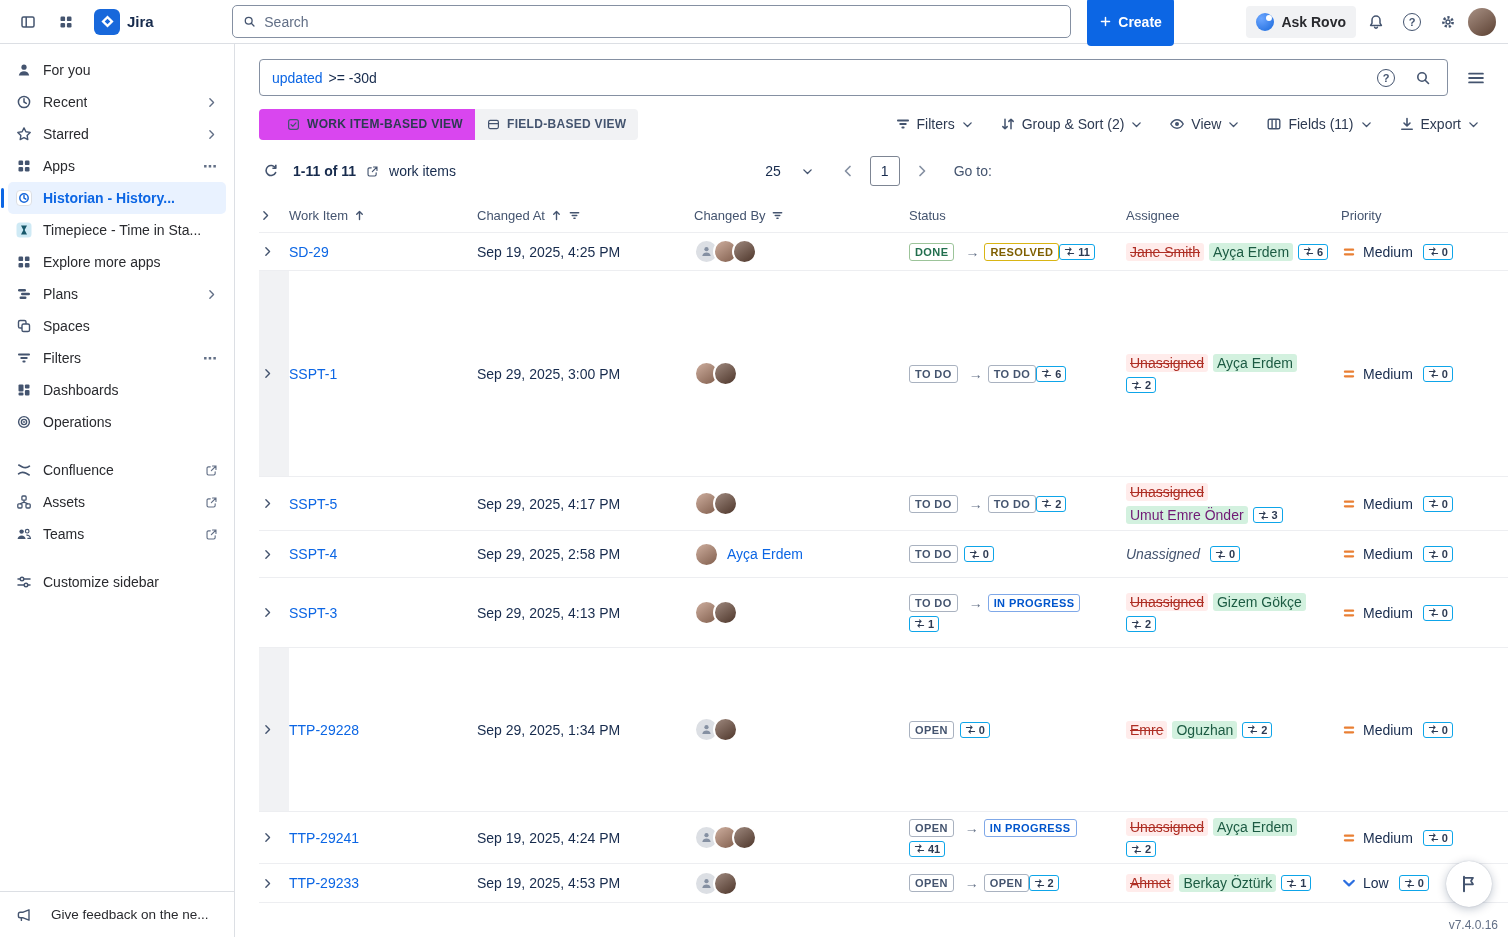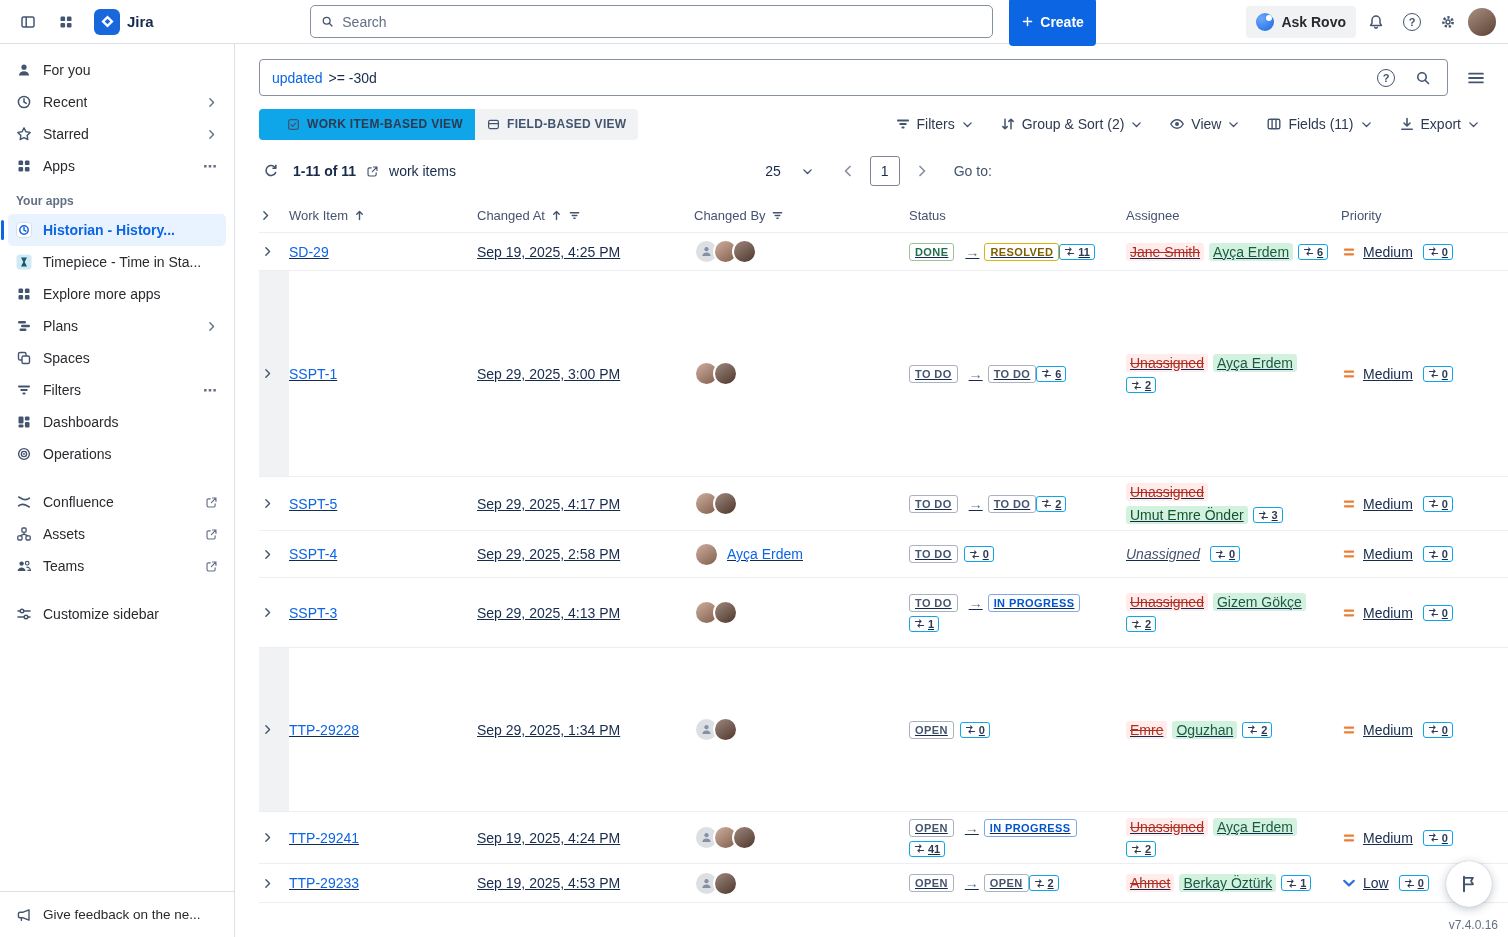--- a/index.html
+++ b/index.html
@@ -8,21 +8,21 @@
   .ic { width:16px; height:16px; flex:none; color:#44546F; display:inline-block; vertical-align:middle; }
   .ic.sm { width:13px; height:13px; }
   .ic.trail { margin-left:auto; color:#626F86; }
 
   
   .topbar { height:44px; display:flex; align-items:center; gap:6px; padding:0 12px; border-bottom:1px solid #DCDFE4; background:#fff; }
   .tb-btn { width:32px; height:32px; border:none; background:transparent; border-radius:4px; display:flex; align-items:center; justify-content:center; cursor:pointer; }
   .logo-wrap { display:flex; align-items:center; gap:7px; padding:0 6px; }
   .logo-sq { width:26px; height:26px; border-radius:6px; background:#1868DB; display:flex; align-items:center; justify-content:center; }
   .app-name { font-weight:700; font-size:15px; color:#172B4D; }
-  .search-wrap { margin-left:auto; width:683px; height:33px; border:1px solid #8590A2; border-radius:5px; display:flex; align-items:center; gap:8px; padding:0 10px; background:#fff; }
+  .search-wrap { margin-left:auto; width:839px; height:33px; border:1px solid #8590A2; border-radius:5px; display:flex; align-items:center; gap:8px; padding:0 10px; background:#fff; }
   .search-wrap input { border:none; outline:none; flex:1; font-size:14px; font-family:inherit; color:#172B4D; background:transparent; }
   .search-wrap input::placeholder { color:#626F86; }
   .create-btn { margin-left:10px; height:48px; background:#0C66E4; color:#fff; border:none; border-radius:4px; font-weight:700; font-size:14px; display:flex; align-items:center; gap:6px; padding:0 12px; cursor:pointer; font-family:inherit; }
   .tb-right { margin-left:auto; display:flex; align-items:center; gap:4px; }
   .rovo-btn { height:32px; border:none; background:#F1F2F4; border-radius:4px; display:flex; align-items:center; gap:7px; padding:0 10px; font-size:14px; font-weight:600; color:#292A2E; cursor:pointer; font-family:inherit; }
   .rovo-dot { width:18px; height:18px; border-radius:50%; background:radial-gradient(circle at 30% 30%, #6CA6FF, #1868DB); position:relative; }
   .rovo-dot::after { content:''; position:absolute; right:2px; top:2px; width:6px; height:6px; border-radius:50%; background:#fff; }
   .help-circ { width:18px; height:18px; border:1.6px solid #44546F; border-radius:50%; color:#44546F; font-size:11px; font-weight:700; display:flex; align-items:center; justify-content:center; }
   .avatar { width:28px; height:28px; border-radius:50%; background:#7A5643; background-image:linear-gradient(145deg, rgba(255,255,255,.35), rgba(0,0,0,.25)); }
 
@@ -31,56 +31,56 @@
   .sidebar { width:235px; flex:none; border-right:1px solid #DCDFE4; display:flex; flex-direction:column; padding:10px 8px 0; }
   .side-item { position:relative; height:32px; display:flex; align-items:center; gap:11px; padding:0 8px; border-radius:5px; color:#292A2E; cursor:pointer; flex:none; }
   .side-label { white-space:nowrap; overflow:hidden; text-overflow:ellipsis; }
   .side-item.selected { background:#E9F2FF; color:#0C66E4; font-weight:600; }
   .side-item.selected .ic { color:#0C66E4; }
   .side-item.selected::before { content:''; position:absolute; left:-7px; top:6px; bottom:6px; width:3px; border-radius:2px; background:#0C66E4; }
   .side-heading { font-size:12px; font-weight:600; color:#626F86; padding:12px 8px 6px; }
   .more-dots { margin-left:auto; color:#626F86; font-weight:700; letter-spacing:1px; }
   .side-gap { height:16px; flex:none; }
   .side-spacer { flex:1; }
-  .feedback-row { height:46px; border-top:1px solid #DCDFE4; margin:0 -8px; display:flex; align-items:center; gap:11px; padding:0 16px; font-size:13.5px; color:#292A2E; cursor:pointer; }
+  .feedback-row { height:46px; border-top:1px solid #DCDFE4; margin:0 -8px; display:flex; align-items:center; gap:19px; padding:0 16px; font-size:13.5px; color:#292A2E; cursor:pointer; }
 
   
   .main { position:relative; flex:1; min-width:0; display:flex; flex-direction:column; }
   .query-row { display:flex; align-items:center; padding:15px 18px 10px 24px; gap:14px; }
   .query-box { width:1189px; height:37px; border:1px solid #8590A2; border-radius:4px; display:flex; align-items:center; gap:6px; padding:0 12px; }
   .q-keyword { color:#0C66E4; }
   .q-rest { color:#172B4D; }
   .q-icons { margin-left:auto; display:flex; align-items:center; gap:12px; }
   .icon-btn { border:none; background:transparent; padding:4px; border-radius:4px; display:flex; align-items:center; justify-content:center; cursor:pointer; }
 
   .toolbar-row { display:flex; align-items:center; padding:2px 18px 10px 24px; gap:6px; }
   .segmented { display:flex; border-radius:4px; overflow:hidden; }
   .seg { height:31px; display:flex; align-items:center; gap:7px; padding:0 12px; font-size:12px; font-weight:700; letter-spacing:.3px; color:#44546F; background:#F1F2F4; cursor:pointer; border:none; font-family:inherit; }
-  .seg.active { background:#0ea5e9; color:#2D3A52;padding-left:28px; }
+  .seg.active { background:#d946ef; color:#2D3A52;padding-left:28px; }
   .tb-spacer { flex:1; }
   .action-btn { height:32px; border:none; background:transparent; border-radius:4px; display:flex; align-items:center; gap:6px; padding:0 10px; font-size:14px; color:#2D3A52; cursor:pointer; font-family:inherit; }
 
   .results-row { display:flex; align-items:center; padding:6px 18px 12px 24px; }
   .res-left { flex:1; display:flex; align-items:center; gap:10px; }
   .res-count { color:#172B4D; }
   .res-count b { font-weight:700; }
   .res-center { display:flex; align-items:center; gap:14px; }
   .res-right { flex:1; }
   .pagesize { display:flex; align-items:center; gap:20px; border:none; background:transparent; font-size:14px; color:#172B4D; padding:6px 8px; border-radius:4px; cursor:pointer; font-family:inherit; }
   .page-nav { display:flex; align-items:center; gap:10px; }
   .page-box { width:30px; height:30px; border:1px solid #7D8593; border-radius:3px; display:flex; align-items:center; justify-content:center; font-size:14px; color:#172B4D; background:#fff; }
   .pg-chev { border:none; background:transparent; padding:4px; cursor:pointer; display:flex; }
   .goto { color:#44546F; margin-left:6px; }
 
   
   .table { padding-left:24px; overflow:hidden; }
   .thead, .trow { display:grid; grid-template-columns:30px 188px 217px 215px 217px 215px minmax(0,1fr); align-items:center; }
   .thead { height:34px; color:#44546F; font-size:13px; }
   .th { display:flex; align-items:center; gap:5px; padding-right:10px; }
-  .trow { border-top:1px solid #EDEEF1;text-decoration:underline; }
+  .trow { border-top:1px solid #EDEEF1; }
   .trow:last-child { border-bottom:1px solid #EDEEF1; }
   .cell { padding:6px 10px 6px 0; min-width:0; display:flex; align-items:center; }
   .expand-cell { justify-content:flex-start; padding-left:2px; align-self:stretch; cursor:pointer; color:#626F86; }
   .trow.tall .expand-cell { background:#F1F2F4; }
   .wi-link { color:#0C66E4; text-decoration:none; cursor:pointer; white-space:nowrap; }
   .changed-at { color:#172B4D; white-space:nowrap; }
   .avstack { display:flex; }
   .av { width:25px; height:25px; border-radius:50%; border:2px solid #fff; flex:none; }
   .av + .av { margin-left:-6px; }
   .av.photo { background-image:linear-gradient(145deg, rgba(255,255,255,.35), rgba(0,0,0,.28)); }
@@ -206,21 +206,20 @@
               <rect x="2.5" y="2.5" width="4.6" height="4.6" rx="1.2"></rect>
               <rect x="8.9" y="2.5" width="4.6" height="4.6" rx="1.2"></rect>
               <rect x="2.5" y="8.9" width="4.6" height="4.6" rx="1.2"></rect>
               <rect x="8.9" y="8.9" width="4.6" height="4.6" rx="1.2"></rect>
             </g>
           </svg>
           <span class="side-label">Apps</span>
           <span class="more-dots">⋯</span>
         </div>
       </nav>
-    <div class="side-heading">Your apps</div>
     <nav id="nav-your-apps">
         <div class="side-item selected">
           <svg class="ic " viewBox="0 0 16 16">
             <rect x="0.5" y="0.5" width="15" height="15" rx="3.5" fill="#fff" stroke="#DCDFE4"></rect>
             <circle cx="8" cy="8" r="4.2" fill="none" stroke="#1868DB" stroke-width="1.5"></circle>
             <path d="M8 5.6V8l1.8 1.1" fill="none" stroke="#1868DB" stroke-width="1.5" stroke-linecap="round"></path>
           </svg>
           <span class="side-label">Historian - History...</span>
         </div>
         <div class="side-item">
@@ -683,21 +682,21 @@
               <span class="chg-badge">
                 <svg class="ic " viewBox="0 0 16 16">
                   <path d="M2 5h8M8 2.8L10.4 5 8 7.2" fill="none" stroke="currentColor" stroke-width="1.5" stroke-linecap="round" stroke-linejoin="round"></path>
                   <path d="M14 11H6M8 8.8L5.6 11 8 13.2" fill="none" stroke="currentColor" stroke-width="1.5" stroke-linecap="round" stroke-linejoin="round"></path>
                 </svg>
                 <span>2</span>
               </span>
             </div>
             <div class="cell asg">
               <span class="chip removed" style="background:#FFECEB;color:#AE2E24">Unassigned</span>
-              <span class="chip added" style="background:#D3F1DF;color:#14532d">Umut Emre Önder</span>
+              <span class="chip added" style="background:#D3F1DF;color:#701a75">Umut Emre Önder</span>
               <span class="chg-badge">
                 <svg class="ic " viewBox="0 0 16 16">
                   <path d="M2 5h8M8 2.8L10.4 5 8 7.2" fill="none" stroke="currentColor" stroke-width="1.5" stroke-linecap="round" stroke-linejoin="round"></path>
                   <path d="M14 11H6M8 8.8L5.6 11 8 13.2" fill="none" stroke="currentColor" stroke-width="1.5" stroke-linecap="round" stroke-linejoin="round"></path>
                 </svg>
                 <span>3</span>
               </span>
             </div>
             <div class="cell pri">
               <svg class="ic " viewBox="0 0 16 16">

